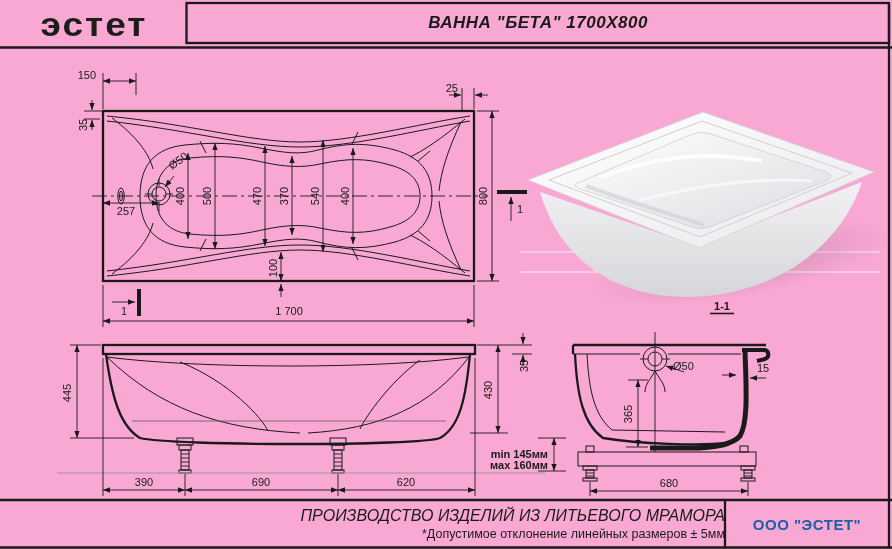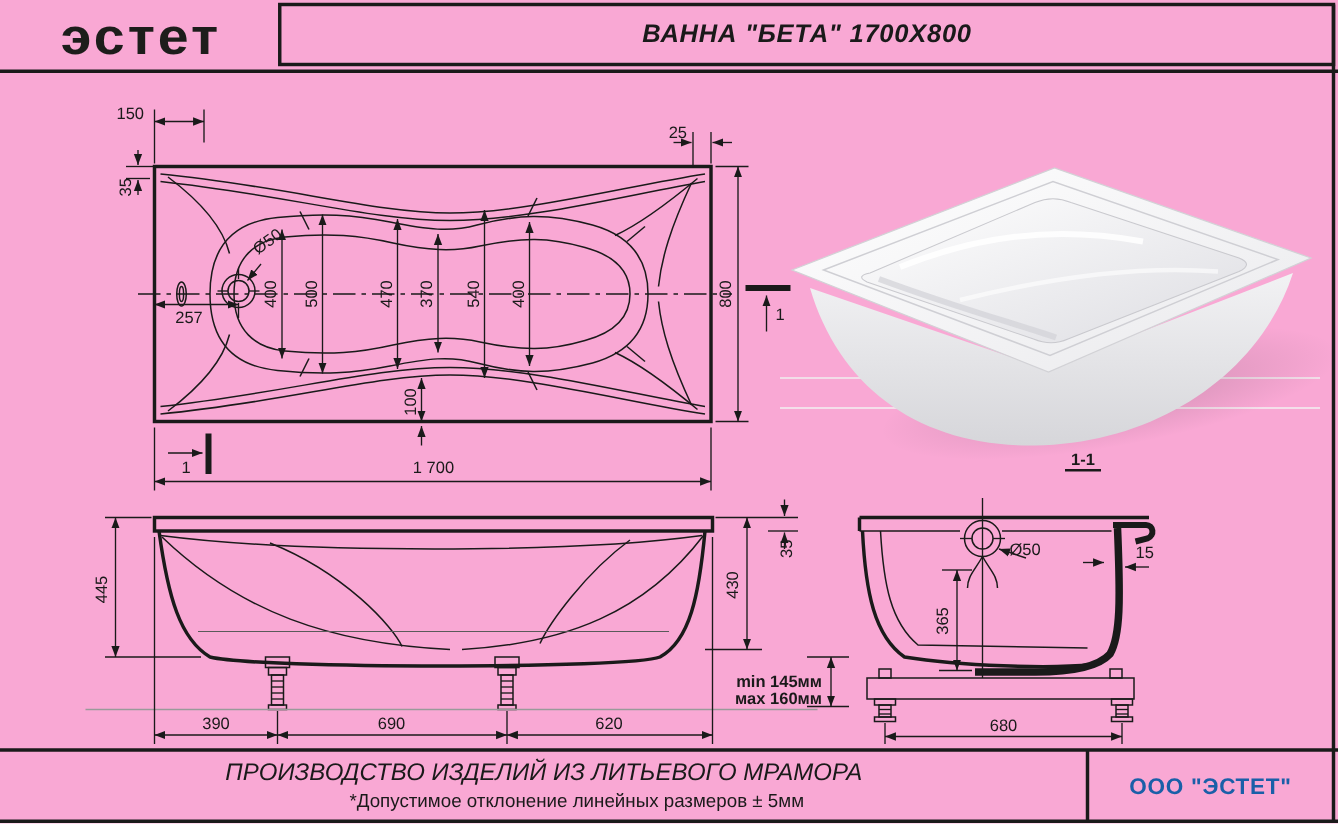--- a/index.html
+++ b/index.html
@@ -2,21 +2,21 @@
 <html><head>
 <meta charset="utf-8">
 <style>
   html,body{margin:0;padding:0;background:#fff;}
   .page{position:relative;width:892px;height:549px;background:#f9a8d4;overflow:hidden;
         font-family:"Liberation Sans",sans-serif;color:#1a1a1a;}
   .logo{position:absolute;left:8px;top:4px;width:172px;height:42px;display:flex;align-items:center;justify-content:center;
         font-weight:bold;font-size:37px;letter-spacing:2px;color:#1d1d1b;transform:scaleY(.92);}
   .title{position:absolute;left:187px;top:3px;width:702px;height:40px;display:flex;align-items:center;justify-content:center;
          font-style:italic;font-weight:600;font-size:17px;letter-spacing:.5px;}
-  .footer-left{position:absolute;left:0;top:502px;width:725px;height:45px;text-align:center;}
+  .footer-left{position:absolute;left:0;top:502px;width:725px;height:45px;text-align:right;}
   .footer-line1{font-style:italic;font-weight:500;font-size:16px;margin-top:5px;}
   .footer-line2{font-size:12.5px;margin-top:2px;padding-left:44px;}
   .company{position:absolute;left:725px;top:502px;width:164px;height:45px;display:flex;align-items:center;justify-content:center;
            font-weight:bold;font-size:15px;color:#1a5fa8;letter-spacing:.5px;}
   svg{position:absolute;left:0;top:0;font-family:"Liberation Sans",sans-serif;}
   .ln{stroke:#1a1a1a;fill:none;stroke-width:1;}
   .thick{stroke:#1a1a1a;fill:none;stroke-width:2.3;}
   .dim{stroke:#1a1a1a;fill:none;stroke-width:.9;}
   .dtx{fill:#1a1a1a;font-size:11px;}
   text{user-select:none;}

